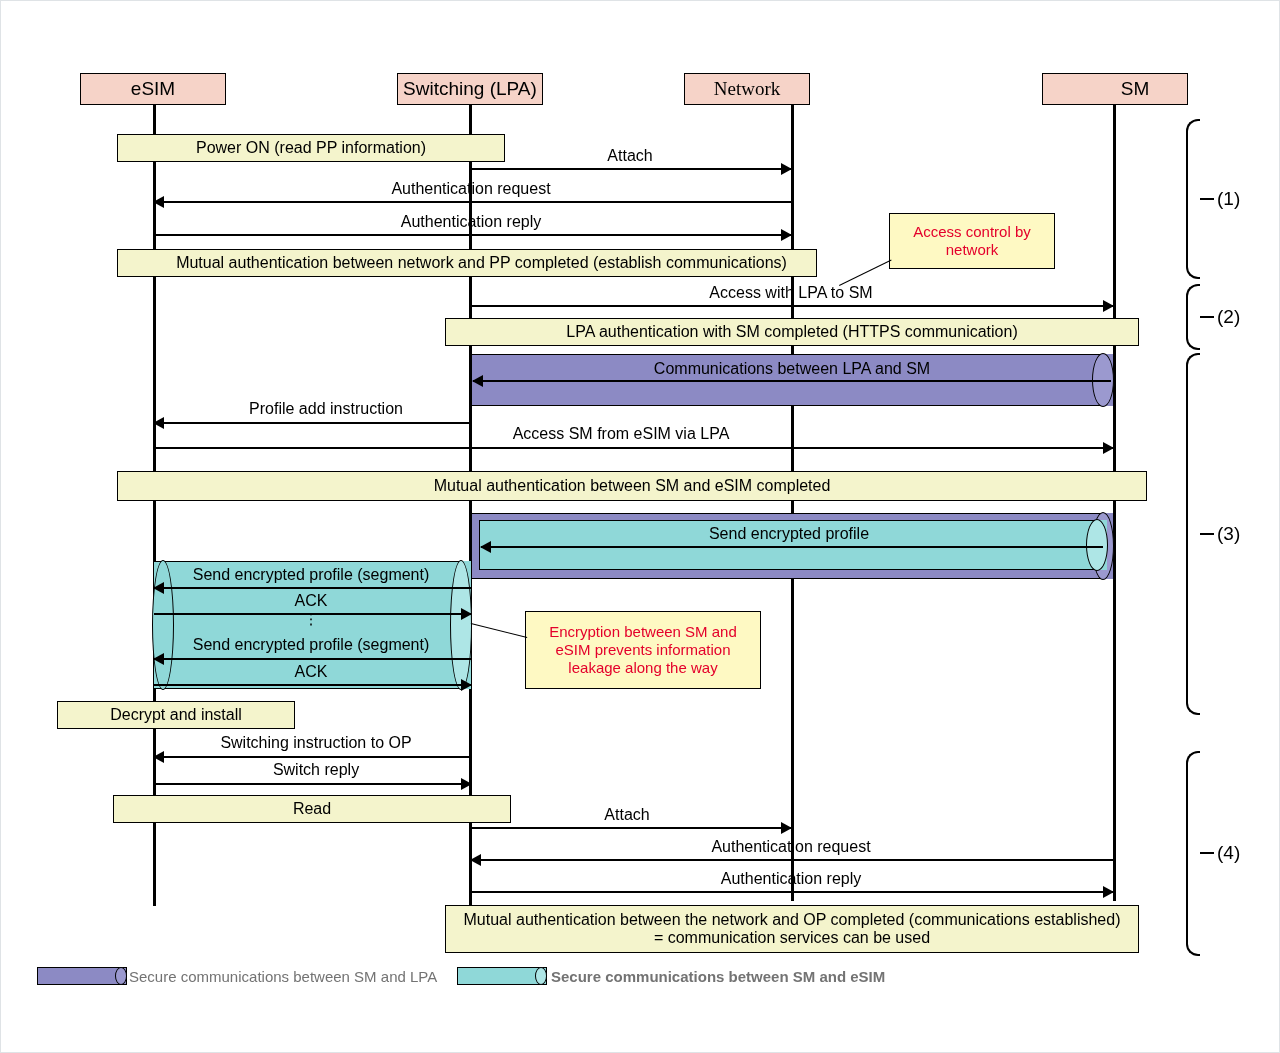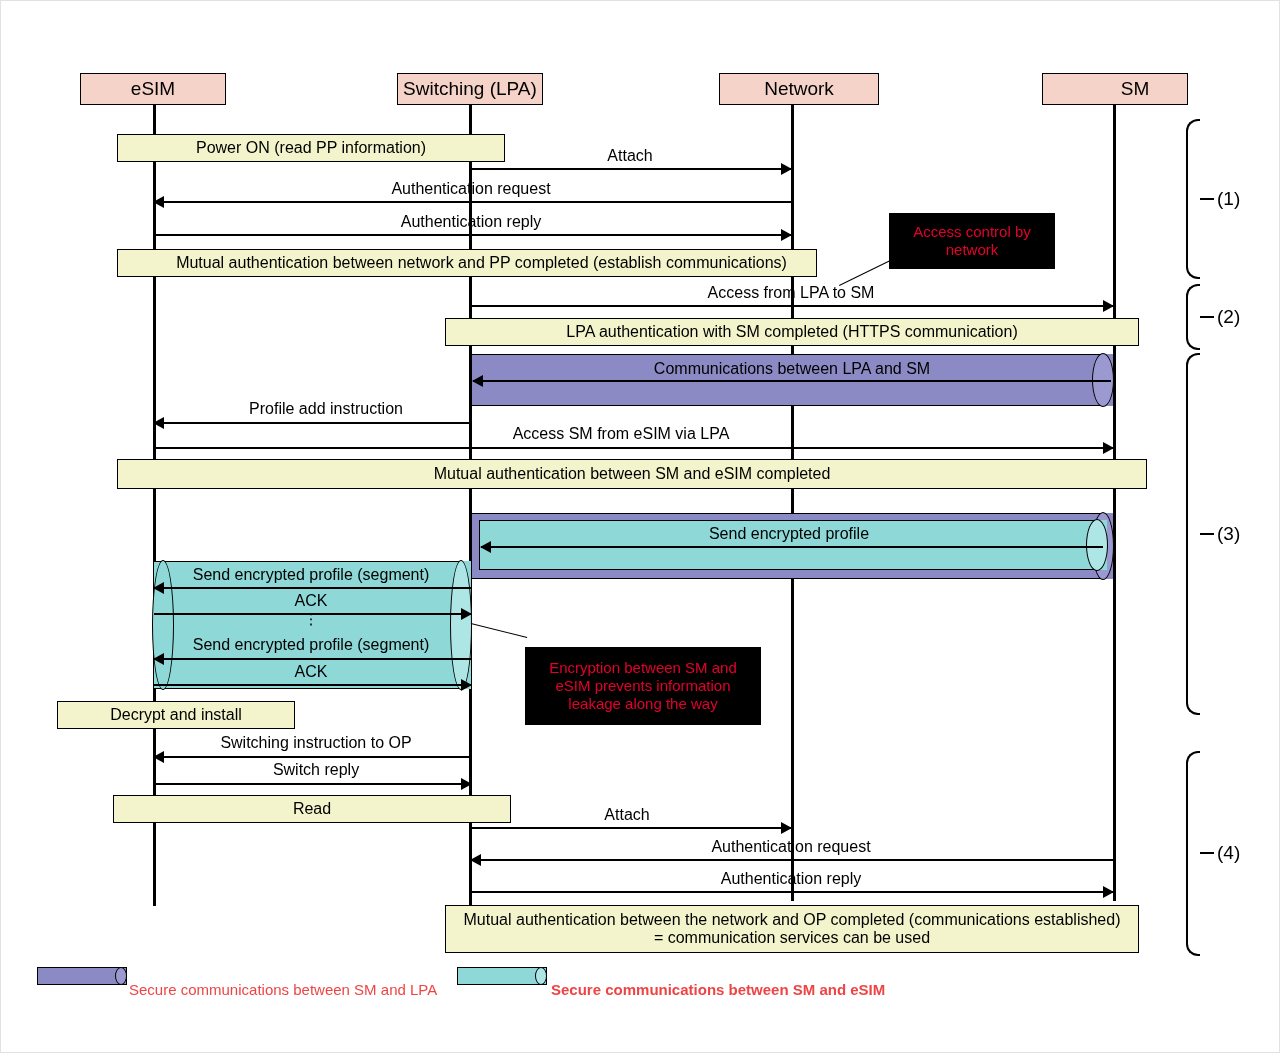--- a/index.html
+++ b/index.html
@@ -109,30 +109,30 @@
   }
   .cyl-label{
     position:absolute;
     font-size:16px;color:#000;
     text-align:center;
     white-space:nowrap;
   }
   
   .callout{
     position:absolute;
-    background:#000000;
+    background:#fef9c3;
     border:1px solid #000;
     color:#e4002b;
     font-size:15px;
     text-align:center;
     display:flex;align-items:center;justify-content:center;
     box-sizing:border-box;
     line-height:1.2;
   }
-  .callout.red2{color:#e4002b;margin-top:36px;}
+  .callout.red2{color:#e4002b;}
   .leader{
     position:absolute;
     background:#000;
     height:1px;
     transform-origin:0 0;
   }
   
   .brace{
     position:absolute;
     border-left:2px solid #000;
@@ -156,21 +156,21 @@
     height:18px;
     border:1px solid #000;
     box-sizing:border-box;
   }
   .legend-swatch .capr{
     position:absolute;right:-1px;top:-1px;bottom:-1px;width:12px;
     border:1px solid #000;border-radius:50%/50%;box-sizing:border-box;
   }
   .legend-text{
     position:absolute;
-    font-size:15px;color:#ef4444;white-space:nowrap;margin-top:13px;
+    font-size:15px;color:#737373;white-space:nowrap;
   }
   .dots{
     position:absolute;
     font-size:15px;color:#000;
     letter-spacing:0;
     line-height:8px;
     text-align:center;
   }
 </style>
 </head>
@@ -182,21 +182,21 @@
   <div class="lifeline" style="left:468px;top:100px;height:820px;"></div>
   <div class="lifeline" style="left:790px;top:100px;height:800px;"></div>
   <div class="lifeline" style="left:1112px;top:100px;height:800px;"></div>
 
   <div class="actor-box" style="left:79px;top:72px;width:146px;">
     <span>eSIM</span>
   </div>
   <div class="actor-box" style="left:396px;top:72px;width:146px;">
     <span>Switching (LPA)</span>
   </div>
-  <div class="actor-box" style="left:718px;top:72px;width:160px;">
+  <div class="actor-box" style="left:683px;top:72px;width:126px;font-family:Liberation Serif, serif;">
     <span>Network</span>
   </div>
   <div class="actor-box" style="left:1041px;top:72px;width:146px;padding-left:40px;">
     <span>SM</span>
   </div>
 
   <div class="note" style="left:116px;top:133px;width:388px;height:28px;">
     <span>Power ON (read PP information)</span>
   </div>
 
@@ -218,21 +218,21 @@
   <div class="note" style="left:116px;top:248px;width:700px;height:28px;padding-left:29px;">
     <span>Mutual authentication between network and PP completed (establish communications)</span>
   </div>
 
   <div class="callout" style="left:888px;top:212px;width:166px;height:56px;">
     <span>Access control by network</span>
   </div>
   <div class="leader" style="left:838px;top:284px;width:58px;transform:rotate(-26deg);"></div>
 
   <div class="arrow-label" style="left:640px;top:283px;width:300px;">
-    <span>Access from LPA to SM</span>
+    <span>Access with LPA to SM</span>
   </div>
   <div class="arrow right" style="left:470px;top:304px;width:642px;"></div>
 
   <div class="note" style="left:444px;top:317px;width:694px;height:28px;">
     <span>LPA authentication with SM completed (HTTPS communication)</span>
   </div>
 
   <div class="cyl" style="left:470px;top:353px;width:642px;height:52px;background:#8c8ac4;border:none;">
     <div class="body" style="background:#8c8ac4;"></div>
     <div class="cap" style="background:#9b99cf;"></div>
@@ -245,21 +245,21 @@
   <div class="arrow-label" style="left:180px;top:399px;width:290px;">
     <span>Profile add instruction</span>
   </div>
   <div class="arrow left" style="left:153px;top:421px;width:317px;"></div>
 
   <div class="arrow-label" style="left:420px;top:424px;width:400px;">
     <span>Access SM from eSIM via LPA</span>
   </div>
   <div class="arrow right" style="left:153px;top:446px;width:959px;"></div>
 
-  <div class="note" style="left:116px;top:458px;width:1030px;height:30px;text-align:right;">
+  <div class="note" style="left:116px;top:470px;width:1030px;height:30px;text-align:right;">
     <span>Mutual authentication between SM and eSIM completed</span>
   </div>
 
   <div class="cyl" style="left:470px;top:512px;width:642px;height:66px;background:#8c8ac4;border:none;">
     <div class="body" style="background:#8c8ac4;"></div>
     <div class="cap" style="background:#9b99cf;"></div>
   </div>
 
   <div class="cyl" style="left:478px;top:519px;width:628px;height:50px;background:#8fd8d8;border:none;">
     <div class="body" style="background:#8fd8d8;"></div>

